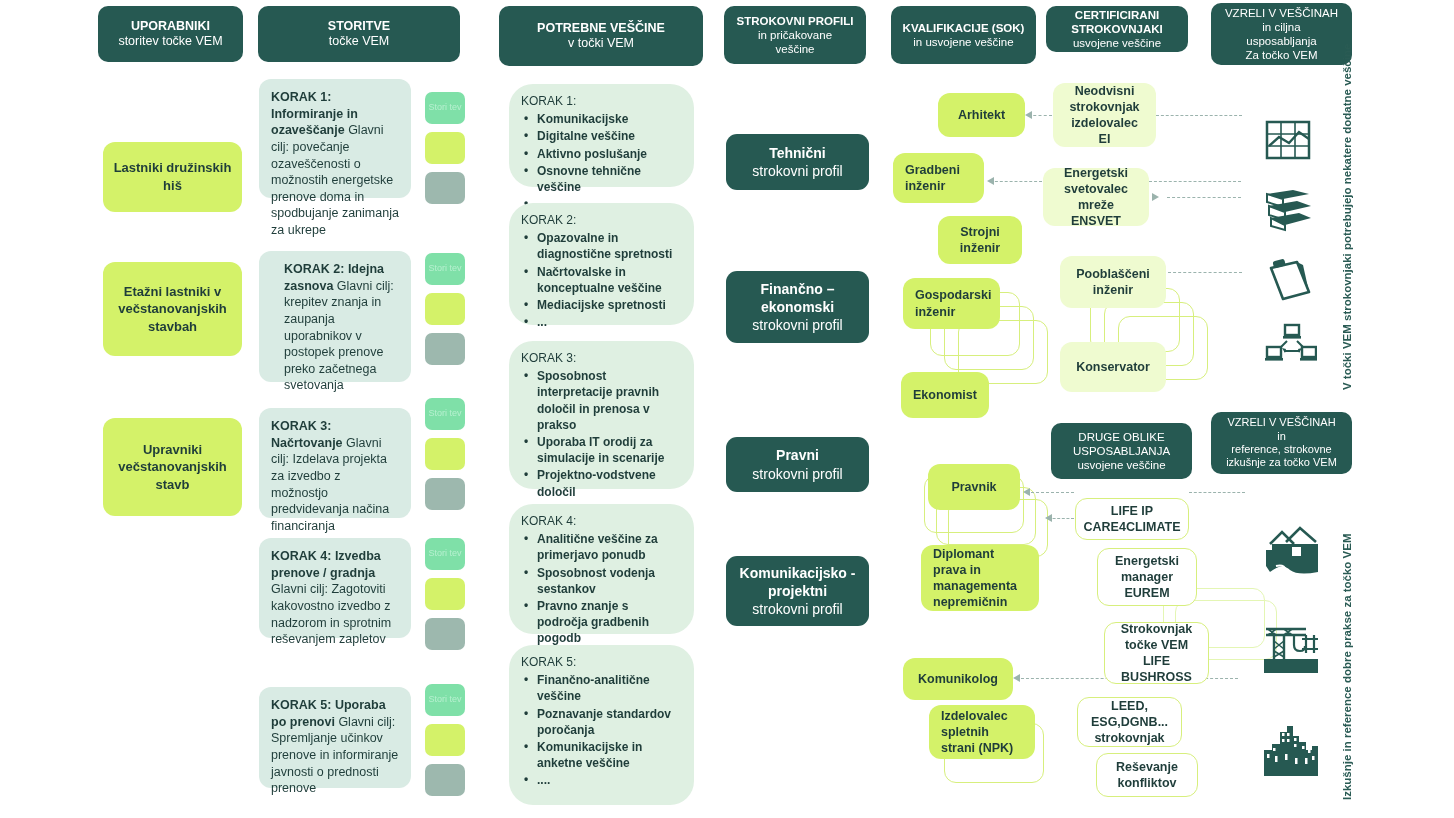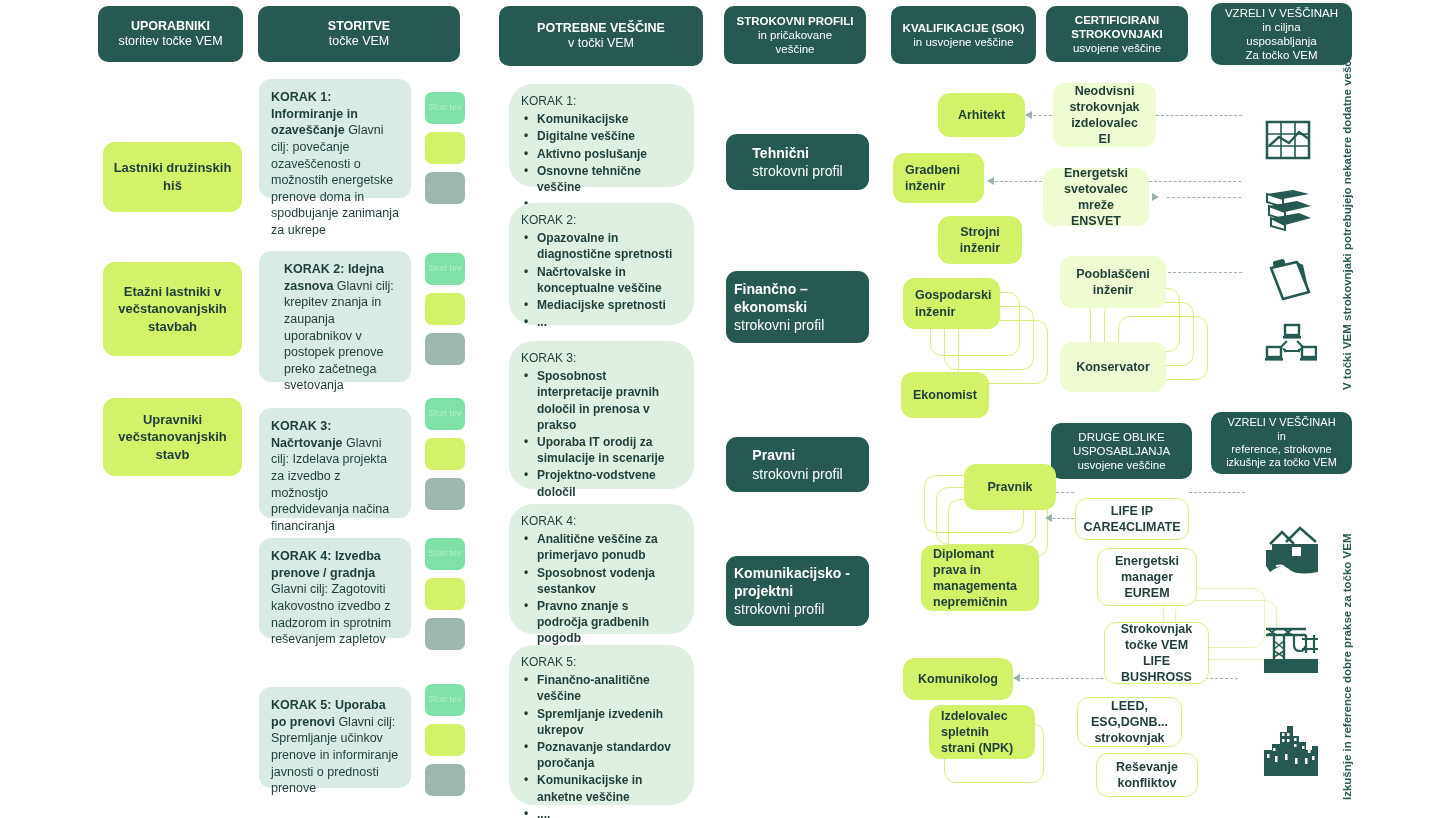--- a/index.html
+++ b/index.html
@@ -36,21 +36,21 @@
   
   .kcard{position:absolute;background:#dff0e2;border-radius:24px;
          padding:9px 12px;box-sizing:border-box;font-size:12px;line-height:1.35;}
   .kcard .ktitle{font-weight:normal;margin-bottom:2px;}
   .kcard ul{margin:0;padding:0;list-style:none;}
   .kcard li{position:relative;padding-left:16px;font-weight:bold;margin-bottom:1px;}
   .kcard li:before{content:"\2022";position:absolute;left:3px;top:-1px;font-weight:bold;}
 
   
   .pbox{position:absolute;background:#265952;color:#ffffff;border-radius:11px;
-        display:flex;align-items:center;justify-content:center;
+        display:flex;align-items:center;justify-content:center;text-align:center;
         font-size:14px;line-height:1.3;padding:8px;box-sizing:border-box;}
   .pbox .pb{font-weight:bold;display:block;}
   .pbox .pn{font-weight:normal;display:block;}
 
   
   .qchip{position:absolute;border-radius:12px;display:flex;align-items:center;
          text-align:left;font-weight:bold;font-size:12.5px;line-height:1.3;
          padding:7px 12px;box-sizing:border-box;color:#1f3d3a;z-index:3;}
   .q-lime{background:#d4f269;}
   .q-pale{background:#effbd0;}
@@ -91,34 +91,34 @@
   </div>
   <div class="hdr" style="left:499px;top:6px;width:204px;height:60px;font-size:12.5px;">
     <span class="inner"><span class="l1">POTREBNE VEŠČINE</span><br><span>v točki VEM</span></span>
   </div>
   <div class="hdr" style="left:724px;top:6px;width:142px;height:58px;font-size:11.5px;">
     <span class="inner"><span class="l1">STROKOVNI PROFILI</span><br><span>in pričakovane</span><br><span>veščine</span></span>
   </div>
   <div class="hdr" style="left:891px;top:6px;width:145px;height:58px;font-size:11.5px;">
     <span class="inner"><span class="l1">KVALIFIKACIJE (SOK)</span><br><span>in usvojene veščine</span></span>
   </div>
-  <div class="hdr" style="left:1046px;top:6px;width:142px;height:56px;font-size:11.5px;">
+  <div class="hdr" style="left:1046px;top:6px;width:142px;height:46px;font-size:11.5px;">
     <span class="inner"><span class="l1">CERTIFICIRANI</span><br><span class="l1">STROKOVNJAKI</span><br><span>usvojene veščine</span></span>
   </div>
   <div class="hdr" style="left:1211px;top:3px;width:141px;height:62px;font-size:11.5px;">
     <span class="inner"><span>VZRELI V VEŠČINAH</span><br><span>in ciljna</span><br><span>usposabljanja</span><br><span>Za točko VEM</span></span>
   </div>
 
   <div class="ubox" style="left:103px;top:142px;width:139px;height:70px;">
     <span>Lastniki družinskih hiš</span>
   </div>
   <div class="ubox" style="left:103px;top:262px;width:139px;height:94px;">
     <span>Etažni lastniki v večstanovanjskih stavbah</span>
   </div>
-  <div class="ubox" style="left:103px;top:398px;width:139px;height:78px;align-items:center;">
+  <div class="ubox" style="left:103px;top:418px;width:139px;height:98px;align-items:center;">
     <span>Upravniki večstanovanjskih stavb</span>
   </div>
 
   <div class="scard" style="left:259px;top:79px;width:152px;height:119px;">
     <b>KORAK 1: Informiranje in ozaveščanje </b>
     <span>Glavni cilj: povečanje ozaveščenosti o možnostih energetske prenove doma in spodbujanje zanimanja za ukrepe</span>
   </div>
   <div class="swatches" style="left:425px;top:92px;">
     <div class="sw sw1">Stori tev</div>
     <div class="sw sw2"></div>
@@ -203,21 +203,20 @@
       <li>Sposobnost vodenja sestankov</li>
       <li>Pravno znanje s področja gradbenih pogodb</li>
       <li>...</li>
     </ul>
   </div>
 
   <div class="kcard" style="left:509px;top:645px;width:185px;height:160px;">
     <div class="ktitle">KORAK 5:</div>
     <ul>
       <li>Finančno-analitične veščine</li>
-      <li>Spremljanje izvedenih ukrepov</li>
       <li>Poznavanje standardov poročanja</li>
       <li>Komunikacijske in anketne veščine</li>
       <li>....</li>
     </ul>
   </div>
 
   <div class="pbox" style="left:726px;top:134px;width:143px;height:56px;">
     <span>
         <span class="pb">Tehnični</span>
         <span class="pn">strokovni profil</span>
@@ -262,21 +261,21 @@
     <span>Gospodarski inženir</span>
   </div>
   <div class="qchip q-lime" style="left:901px;top:372px;width:88px;height:46px;">
     <span>Ekonomist</span>
   </div>
 
   <div class="q-outline" style="left:924px;top:475px;width:98px;height:56px;"></div>
   <div class="q-outline" style="left:936px;top:487px;width:98px;height:56px;"></div>
   <div class="q-outline" style="left:948px;top:499px;width:98px;height:56px;"></div>
 
-  <div class="qchip q-lime q-ctr" style="left:964px;top:464px;width:92px;height:46px;">
+  <div class="qchip q-lime q-ctr" style="left:928px;top:464px;width:92px;height:46px;">
     <span>Pravnik</span>
   </div>
   <div class="qchip q-lime" style="left:921px;top:545px;width:118px;height:66px;">
     <span>Diplomant prava in managementa nepremičnin</span>
   </div>
   <div class="qchip q-lime q-ctr" style="left:903px;top:658px;width:110px;height:42px;">
     <span>Komunikolog</span>
   </div>
   <div class="q-outline" style="left:944px;top:723px;width:98px;height:58px;"></div>
   <div class="qchip q-lime" style="left:929px;top:705px;width:106px;height:54px;">

